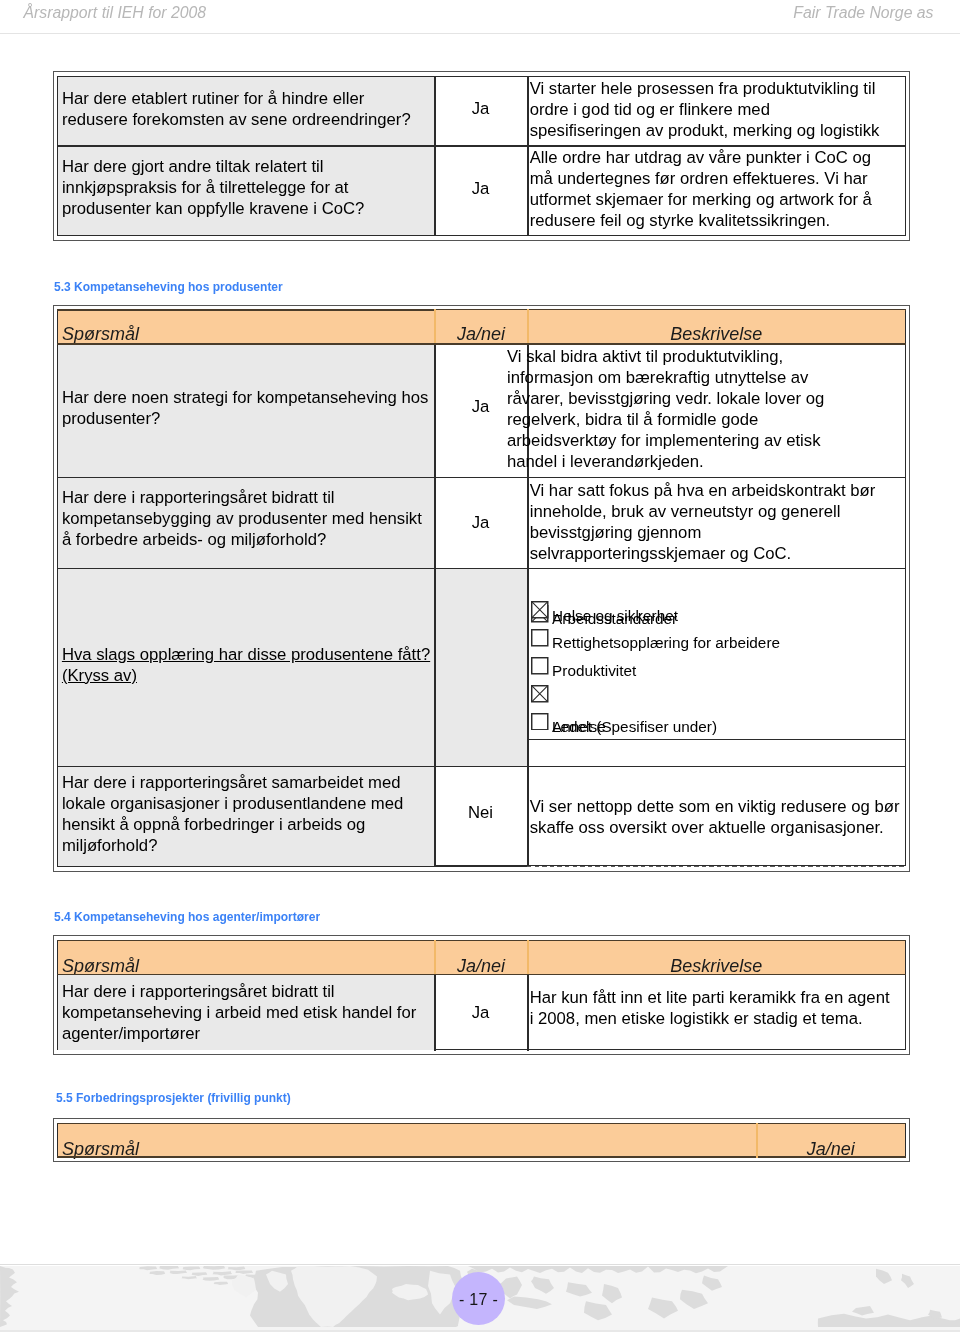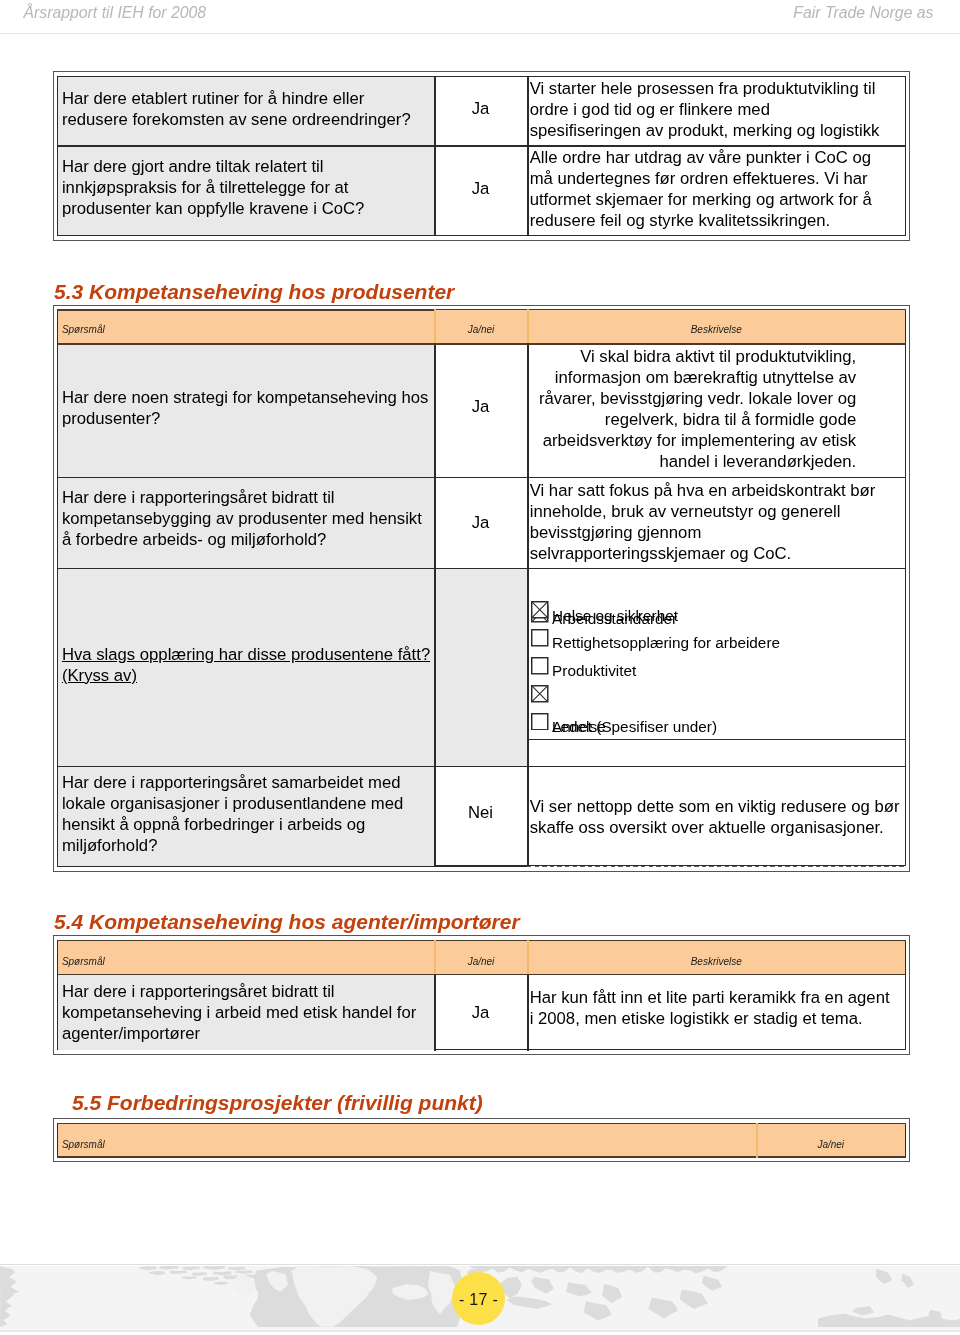--- a/index.html
+++ b/index.html
@@ -22,35 +22,35 @@
 
   .vline{position:absolute;width:1.5px;background:#2b2b2b;}
   .vline-hdr{position:absolute;width:1.5px;background:#f2b969;}
   .hline{position:absolute;height:1.4px;background:#2b2b2b;}
   .hline-hdr{position:absolute;height:1.4px;background:#4a3c2a;}
   .hline-dash{position:absolute;height:1.3px;
      background-image:repeating-linear-gradient(to right,#5a5a5a 0px,#5a5a5a 4.4px,transparent 4.4px,transparent 7.6px);}
 
   .txt{position:absolute;font-size:16.7px;line-height:21px;white-space:pre;}
   .ctr{position:absolute;font-size:16.7px;text-align:center;}
-  .hdrtxt{position:absolute;font-style:italic;font-size:10px;color:#1c1c1c;white-space:nowrap;}
-  .sect{position:absolute;font-weight:bold;font-size:21px;white-space:nowrap;color:#c2410c;font-style:italic;}
+  .hdrtxt{position:absolute;font-style:italic;font-size:18px;color:#1c1c1c;white-space:nowrap;}
+  .sect{position:absolute;font-weight:bold;font-size:12px;white-space:nowrap;color:#3b82f6;}
 
   
   .cbrow{position:absolute;left:0;height:22px;}
   .cbox{position:absolute;left:0;top:0;width:16px;height:16px;}
   .cblab{position:absolute;left:17px;top:-1px;font-size:15.3px;line-height:18px;white-space:nowrap;}
 
   
   #f-rule{position:absolute;left:0;top:1263.6px;width:960px;height:1.4px;background:#dedede;}
   #f-rule2{position:absolute;left:0;top:1268px;width:960px;height:1.2px;background:#e9e9e9;}
   #f-map{position:absolute;left:0;top:1266px;width:960px;height:64px;background:#f4f4f4;overflow:hidden;}
   #f-map svg{display:block;}
   #f-bot{position:absolute;left:0;top:1330px;width:960px;height:1.6px;background:#e8e8e8;}
-  #pnum{position:absolute;left:452px;top:1272px;width:53px;height:53px;border-radius:50%;background:#fde047;}
+  #pnum{position:absolute;left:452px;top:1272px;width:53px;height:53px;border-radius:50%;background:#c4b5fd;}
   #pnum span{position:absolute;left:0;top:0;width:53px;height:53px;display:flex;align-items:center;
              justify-content:center;font-size:16px;color:#161616;letter-spacing:0.3px;padding-top:3px;box-sizing:border-box;}
 </style>
 </head>
 <body>
 
 <div class="page">
 
   <div class="rh-t" id="rh-left">Årsrapport til IEH for 2008</div>
   <div class="rh-t" id="rh-right">Fair Trade Norge as</div>
@@ -100,21 +100,21 @@
       <div class="hline-hdr" style="left: 56.5px; top: 343.4px; width: 849px;"></div>
       <div class="hline" style="left: 56.5px; top: 477px; width: 849px;"></div>
       <div class="hline" style="left: 56.5px; top: 568px; width: 849px;"></div>
       <div class="hline" style="left: 527px; top: 739px; width: 378.5px;"></div>
       <div class="hline" style="left: 56.5px; top: 765.5px; width: 849px;"></div>
       <div class="hline" style="left: 56.5px; top: 865.5px; width: 470.5px;"></div>
       <div class="hline-dash" style="left: 527px; top: 865.5px; width: 378.5px;"></div>
       <div class="txt" style="left: 61.9px; top: 387px;">Har dere noen strategi for kompetanseheving hos
 produsenter?</div>
       <div class="ctr" style="left: 434px; top: 397.4px; width: 93px; text-align: center;">Ja</div>
-      <div class="txt" style="left: 539px; top: 345.9px; text-align: right;">Vi skal bidra aktivt til produktutvikling,
+      <div class="txt" style="left: 507px; top: 345.9px;">Vi skal bidra aktivt til produktutvikling,
 informasjon om bærekraftig utnyttelse av
 råvarer, bevisstgjøring vedr. lokale lover og
 regelverk, bidra til å formidle gode
 arbeidsverktøy for implementering av etisk
 handel i leverandørkjeden.</div>
       <div class="txt" style="left: 61.9px; top: 487.3px;">Har dere i rapporteringsåret bidratt til
 kompetansebygging av produsenter med hensikt
 å forbedre arbeids- og miljøforhold?</div>
       <div class="ctr" style="left: 434px; top: 512.6px; width: 93px; text-align: center;">Ja</div>
       <div class="txt" style="left: 529.7px; top: 479.7px;">Vi har satt fokus på hva en arbeidskontrakt bør
@@ -184,21 +184,21 @@
       <div class="vline-hdr" style="left: 527px; top: 939.7px; height: 34.3px;"></div>
       <div class="vline" style="left: 434px; top: 974px; height: 76.5px;"></div>
       <div class="vline" style="left: 527px; top: 974px; height: 76.5px;"></div>
       <div class="hline-hdr" style="left: 56.5px; top: 974px; width: 849px;"></div>
       <div class="txt" style="left: 61.9px; top: 980.9px;">Har dere i rapporteringsåret bidratt til
 kompetanseheving i arbeid med etisk handel for
 agenter/importører</div>
       <div class="ctr" style="left: 434px; top: 1002.5px; width: 93px; text-align: center;">Ja</div>
       <div class="txt" style="left: 529.7px; top: 986.9px;">Har kun fått inn et lite parti keramikk fra en agent
 i 2008, men etiske logistikk er stadig et tema.</div>
-      <div class="sect" style="left: 72px; top: 1090.5px;">5.5 Forbedringsprosjekter (frivillig punkt)</div>
+      <div class="sect" style="left: 56px; top: 1090.5px;">5.5 Forbedringsprosjekter (frivillig punkt)</div>
       <div class="frame" style="left: 52.5px; top: 1118.3px; width: 857px; height: 44.1px;"></div>
       <div class="inner" style="left: 56.5px; top: 1123.1px; width: 849px; height: 34.5px;"></div>
       <div class="cell fill-orange" style="left: 57.5px; top: 1124.1px; width: 698.5px; height: 32.5px;"></div>
       <div class="hdrtxt" style="top: 1139.3px; left: 61.9px;">Spørsmål</div>
       <div class="cell fill-orange" style="left: 757px; top: 1124.1px; width: 147.5px; height: 32.5px;"></div>
       <div class="hdrtxt" style="top: 1139.3px; left: 757px; width: 147.5px; text-align: center;">Ja/nei</div>
       <div class="hline-hdr" style="left: 56.5px; top: 1123.1px; width: 849px;"></div>
       <div class="hline-hdr" style="left: 56.5px; top: 1156.2px; width: 849px;"></div>
       <div class="vline-hdr" style="left: 756px; top: 1123.1px; height: 34.5px;"></div>
     </div>

